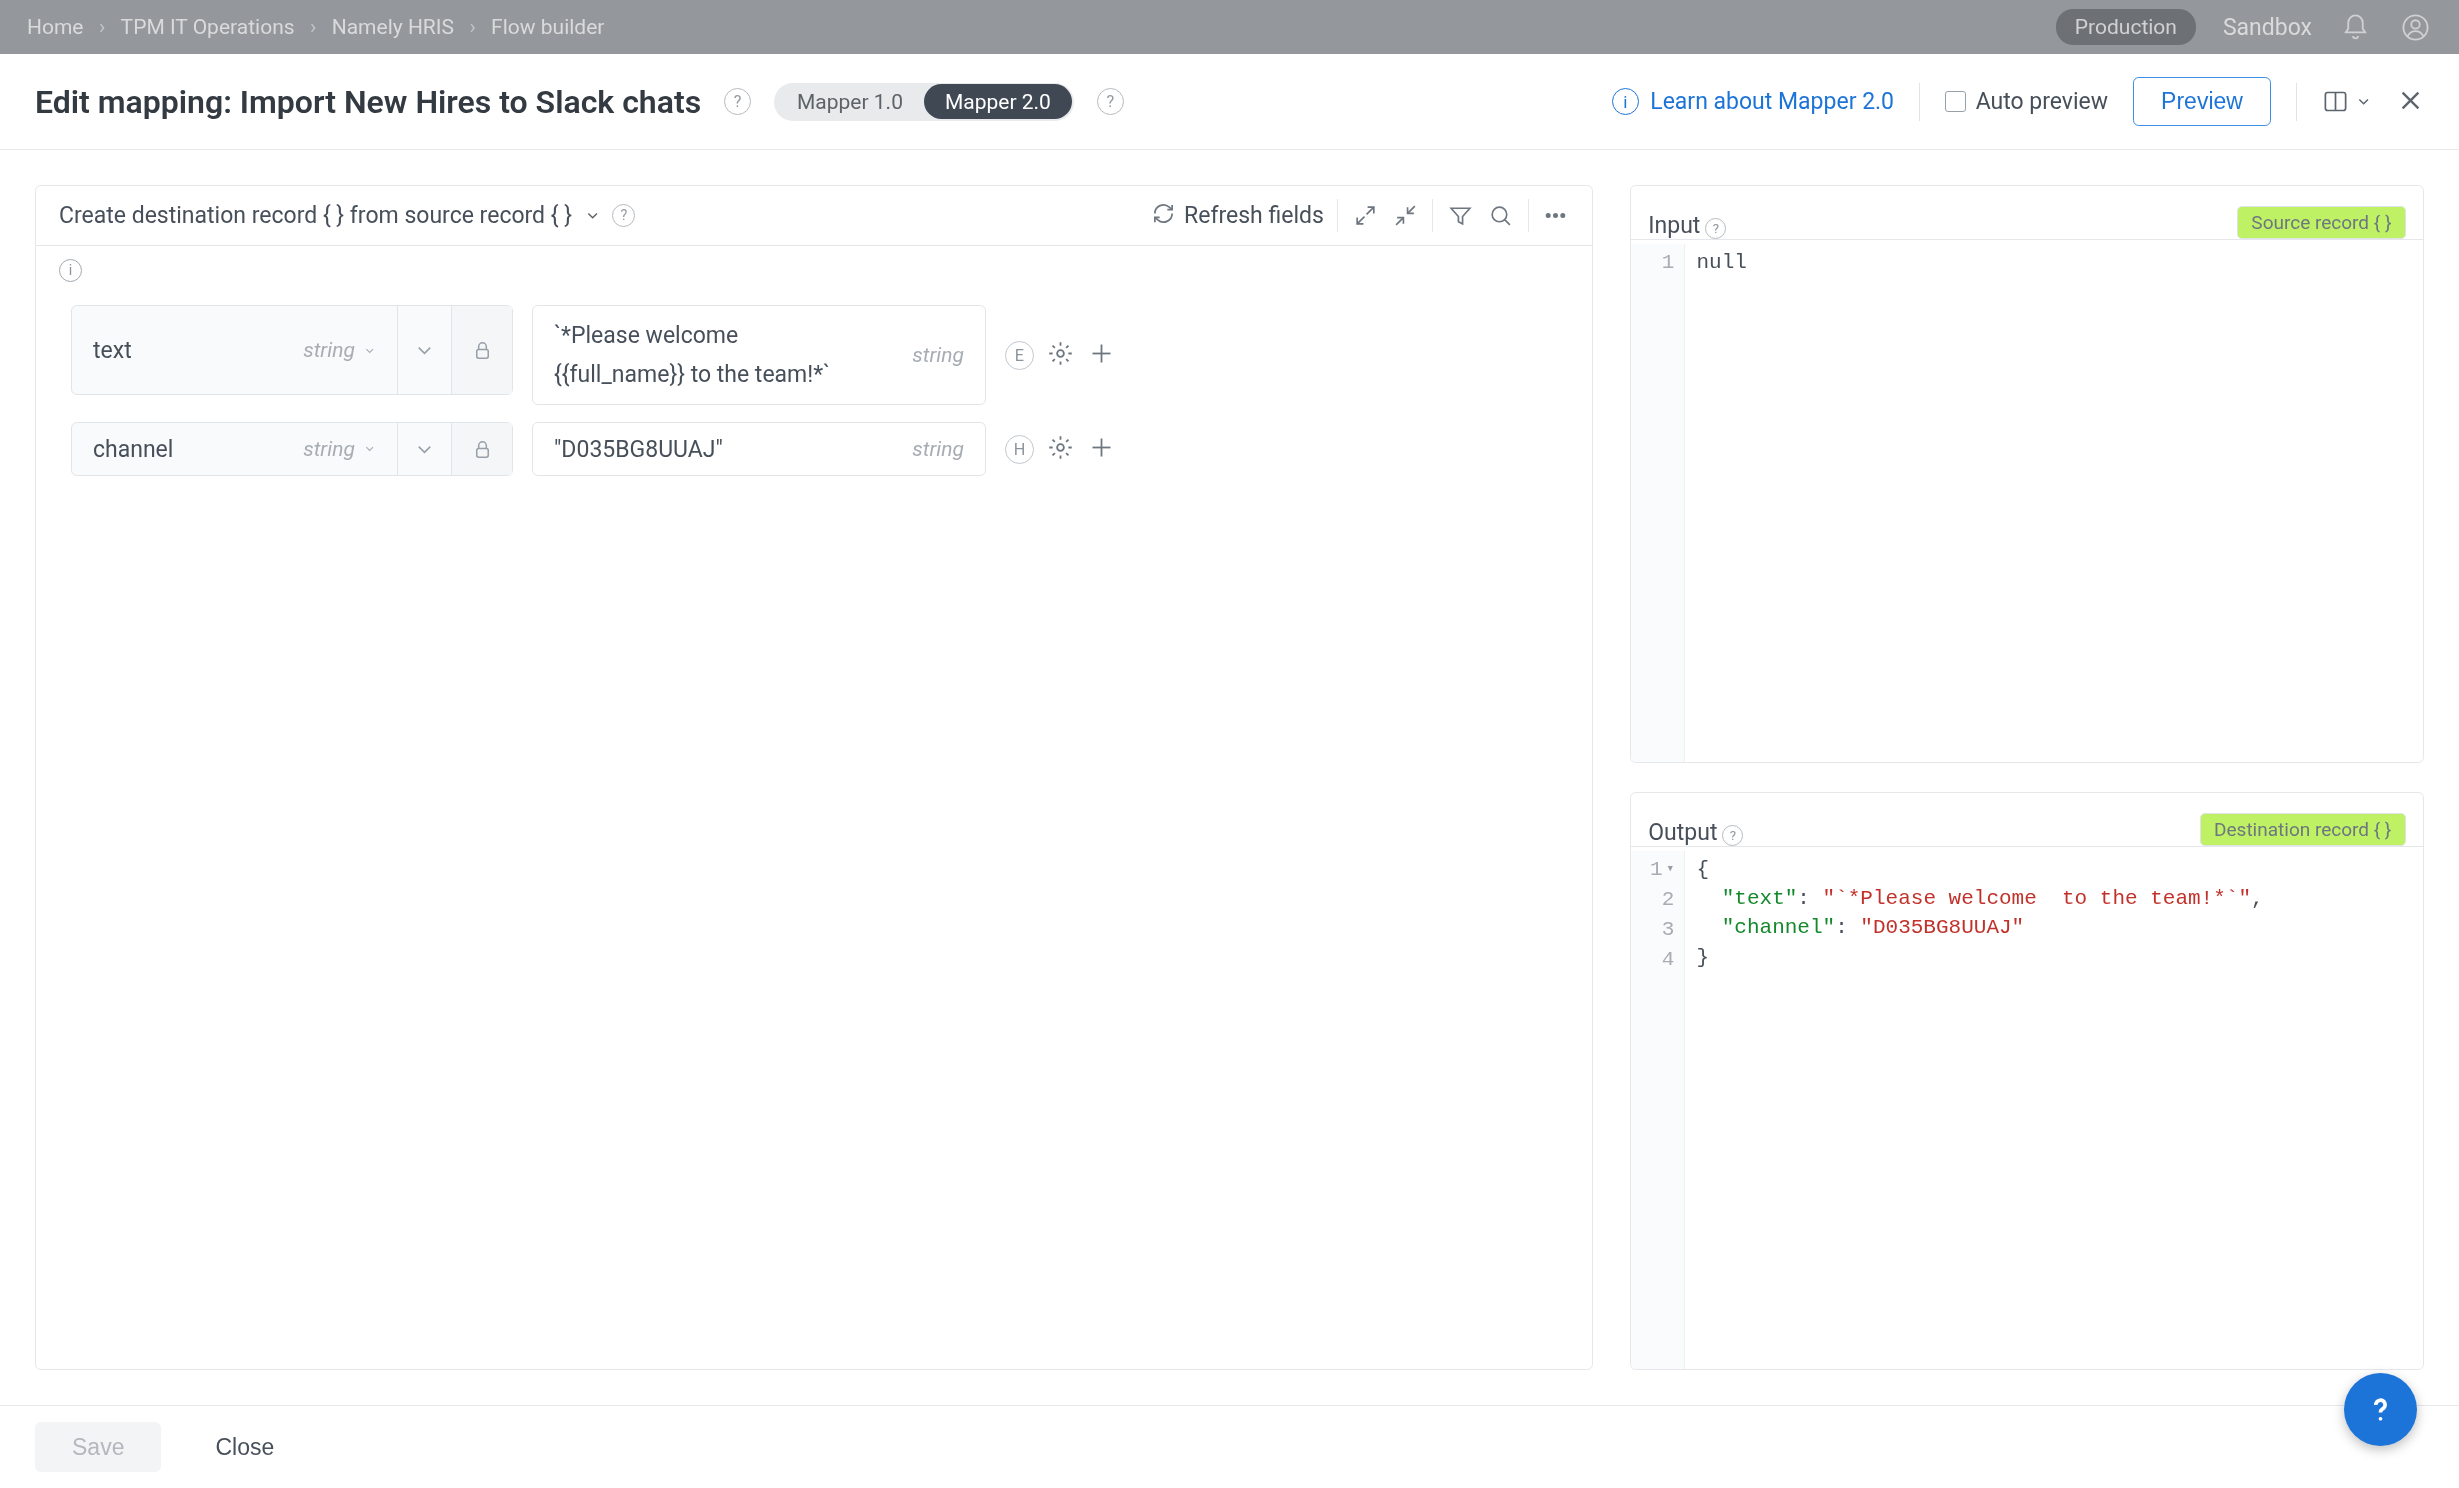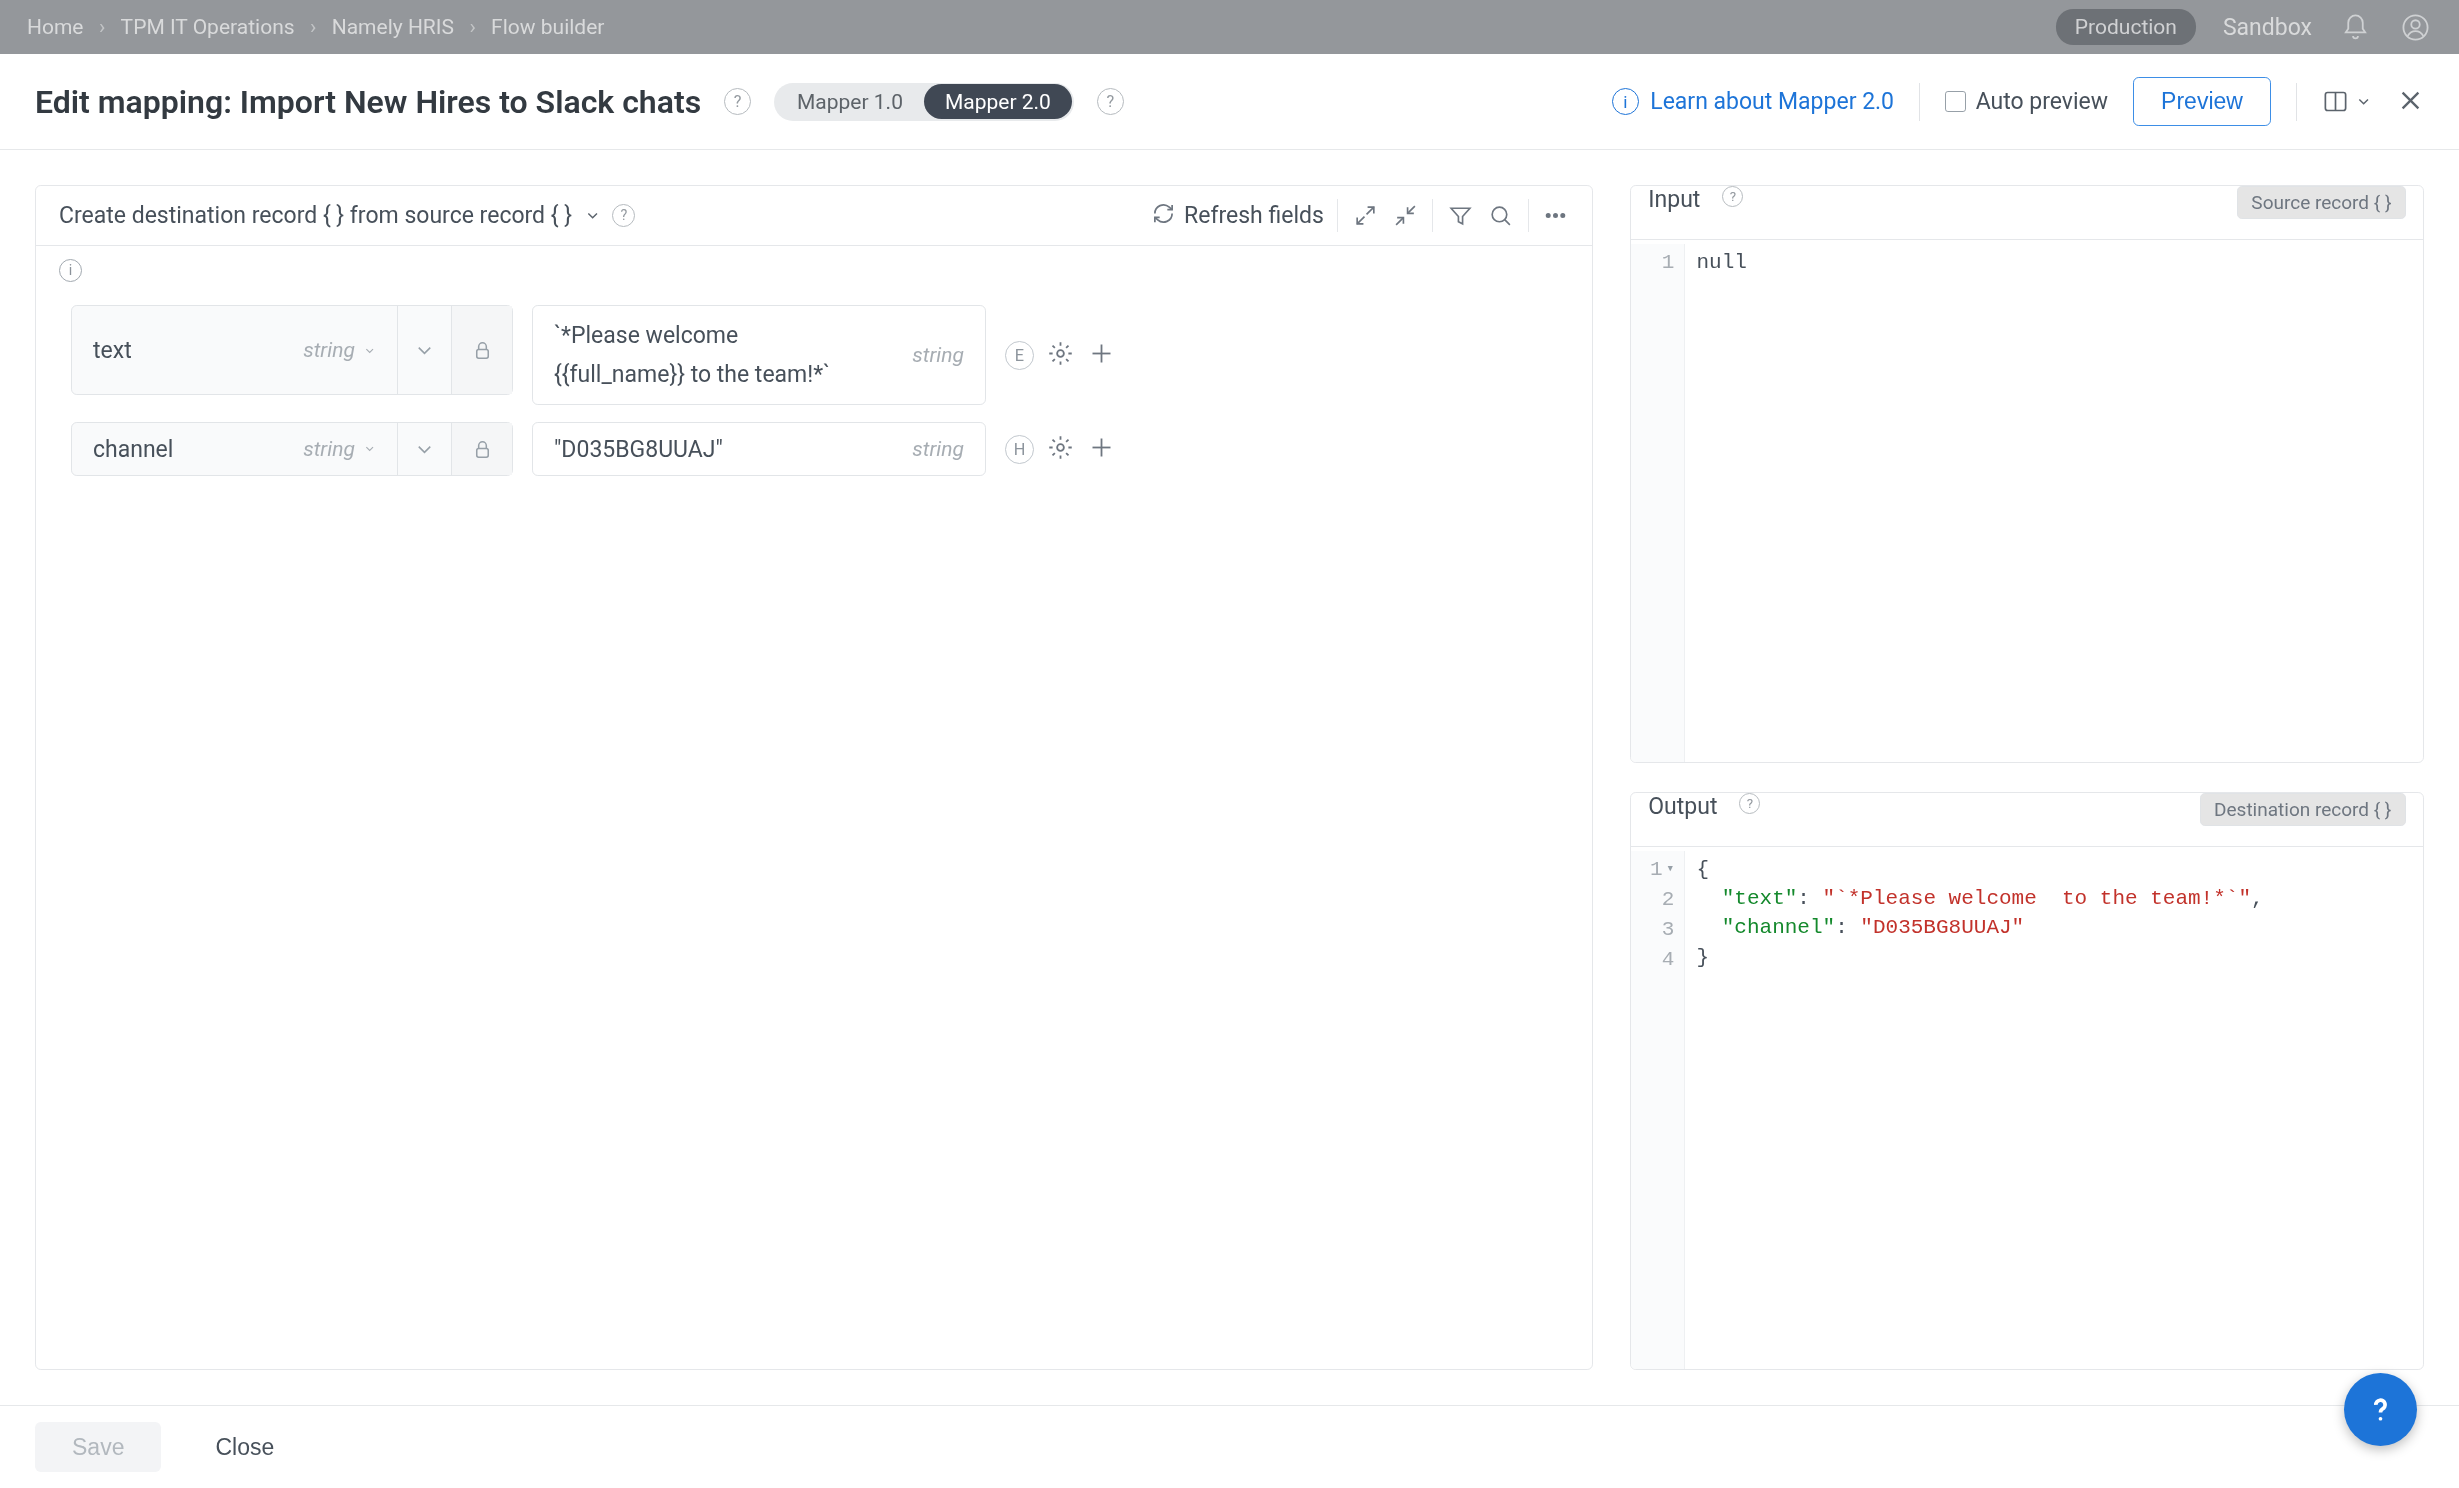--- a/index.html
+++ b/index.html
@@ -174,25 +174,25 @@
 }
 .gear-svg, .plus-svg { width: 27px; height: 27px; stroke: #6e7680; fill: none; stroke-width: 1.6; }
 
 
 .sub-panel {
   border: 1px solid #e5e7ea; border-radius: 5.8px; background: #fff;
   display: flex; flex-direction: column; flex: 1; min-height: 0; overflow: hidden;
 }
 .sub-head {
   height: 54px; border-bottom: 1px solid #e5e7ea;
-  display: flex; align-items: flex-start; padding: 0 17.3px; gap: 22px;
+  display: flex; align-items: flex-end; padding: 0 17.3px; gap: 5px;
 }
 .sub-title { font-size: 23px; color: #47505a; }
 .pill-tag {
-  margin-left: auto; background: #e5e5e5; border: 1px solid #e0e3e6;
+  margin-left: auto; background: #bef264; border: 1px solid #e0e3e6;
   border-radius: 4.8px; padding: 3.8px 13.4px; font-size: 19px; color: #6e7680;
 }
 .code-area {
   flex: 1; display: flex; font-family: "SFMono-Regular", Consolas, "Liberation Mono", Menlo, monospace;
   font-size: 21px; line-height: 1.4; color: #47505a; overflow: auto;
   padding-top: 3.8px;
 }
 .gutter {
   width: 54px;
   background: #fafbfc; border-right: 1px solid #eef0f2;

